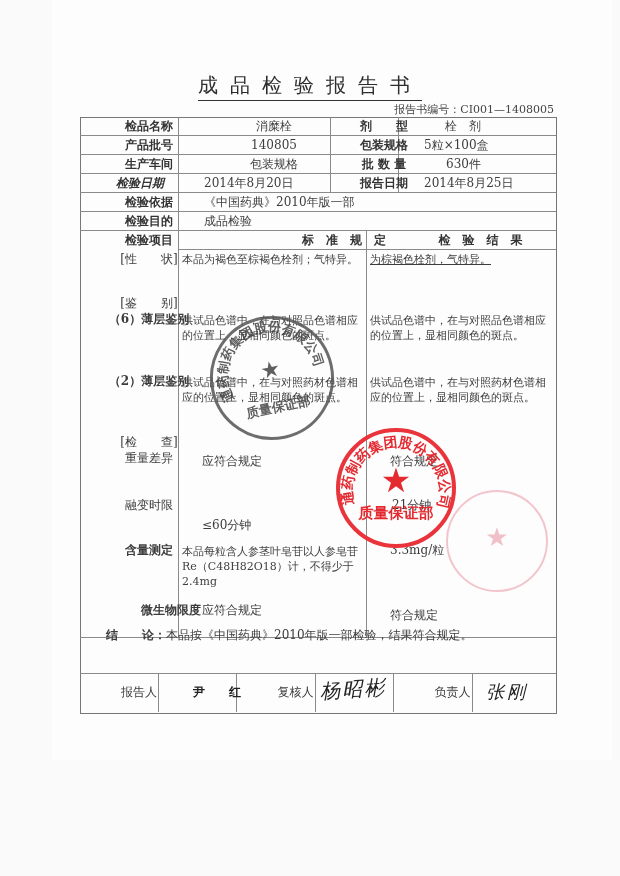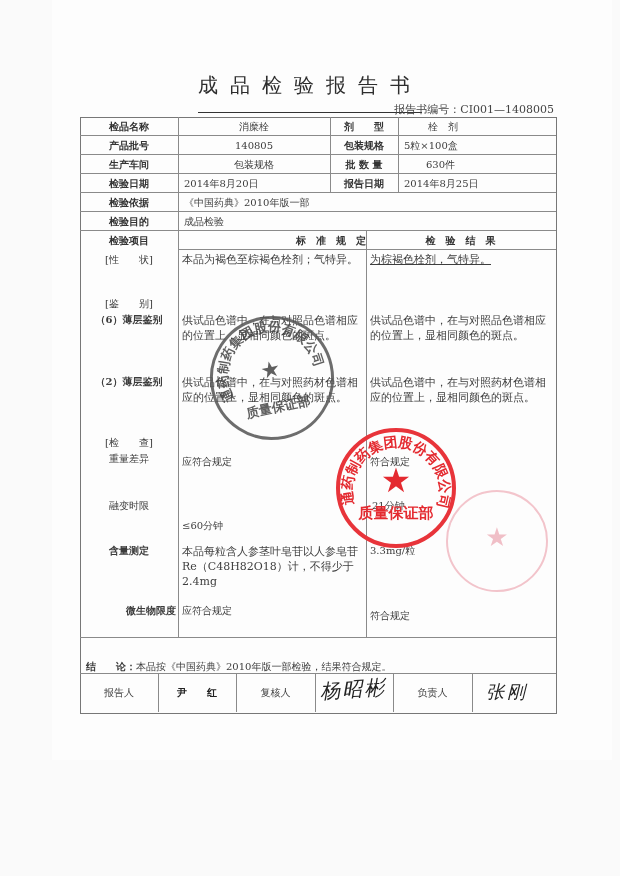--- a/index.html
+++ b/index.html
@@ -1,25 +1,25 @@
 <!DOCTYPE html>
 <html><head>
 <meta charset="utf-8">
 <style>
   html,body{margin:0;padding:0;}
   body{width:620px;height:876px;background:#fafafa;position:relative;overflow:hidden;
     font-family:"DejaVu Serif","Liberation Serif",serif;color:#3a3a3a;}
   .paper{position:absolute;left:52px;top:0;width:560px;height:760px;background:#fdfdfd;}
   .title{position:absolute;left:0;width:620px;top:72px;text-align:center;font-size:20px;letter-spacing:12px;color:#2d2d2d;}
-  .title span{border-bottom:1px solid #333;padding-bottom:15px;}
+  .title span{border-bottom:1px solid #333;padding-bottom:3px;}
   .reportno{position:absolute;right:66px;top:102px;font-size:11px;color:#444;}
   .t{position:absolute;border:1px solid #777;}
   .hl{position:absolute;height:0;border-top:1px solid #8a8a8a;}
   .vl{position:absolute;width:0;border-left:1px solid #8a8a8a;}
-  .cell{position:absolute;font-size:10px;line-height:19px;white-space:nowrap;color:#3c3c3c;}
+  .cell{position:absolute;font-size:12px;line-height:19px;white-space:nowrap;color:#3c3c3c;margin-left:20px;}
   .lbl{text-align:center;font-weight:bold;color:#333;}
   .ctr{text-align:center;}
   .para{position:absolute;font-size:11px;line-height:15px;color:#3e3e3e;white-space:normal;}
   .stamp{position:absolute;border-radius:50%;}
   .stamp-red{border:4px solid #e8343a;color:#e42a30;}
   .stamp-gray{border:3px solid #555;color:#444;opacity:.85;}
   .stamp-pink{border:2px solid #f0b6bf;color:#eeb0ba;opacity:.8;}
   .stamp .arc{position:absolute;left:0;top:0;width:100%;height:100%;}
   .stamp .dept{position:absolute;width:100%;text-align:center;font-weight:bold;}
   .stamp .star{position:absolute;width:100%;text-align:center;}
@@ -63,21 +63,21 @@
 <div class="cell lbl" style="left:80px;top:136px;width:98px;">产品批号</div>
 <div class="cell ctr" style="left:178px;top:136px;width:152px;">140805</div>
 <div class="cell lbl" style="left:330px;top:136px;width:68px;">包装规格</div>
 <div class="cell" style="left:404px;top:136px;">5粒×100盒</div>
 
 <div class="cell lbl" style="left:80px;top:155px;width:98px;">生产车间</div>
 <div class="cell ctr" style="left:178px;top:155px;width:152px;">包装规格</div>
 <div class="cell lbl" style="left:330px;top:155px;width:68px;">批 数 量</div>
 <div class="cell" style="left:426px;top:155px;">630件</div>
 
-<div class="cell lbl" style="left:80px;top:174px;width:98px;">检验日期</div>
+<div class="cell lbl" style="left:71px;top:174px;width:98px;font-style:italic;">检验日期</div>
 <div class="cell" style="left:184px;top:174px;">2014年8月20日</div>
 <div class="cell lbl" style="left:330px;top:174px;width:68px;">报告日期</div>
 <div class="cell" style="left:404px;top:174px;">2014年8月25日</div>
 
 <div class="cell lbl" style="left:80px;top:193px;width:98px;">检验依据</div>
 <div class="cell" style="left:184px;top:193px;">《中国药典》2010年版一部</div>
 
 <div class="cell lbl" style="left:80px;top:212px;width:98px;">检验目的</div>
 <div class="cell" style="left:184px;top:212px;">成品检验</div>
 
@@ -108,21 +108,21 @@
 <div class="cell" style="left:372px;top:496px;">21分钟</div>
 
 <div class="cell ctr" style="left:80px;top:541px;width:98px;font-weight:bold;">含量测定</div>
 <div class="para" style="left:182px;top:544px;width:182px;">本品每粒含人参茎叶皂苷以人参皂苷Re（C48H82O18）计，不得少于2.4mg</div>
 <div class="cell" style="left:370px;top:541px;">3.3mg/粒</div>
 
 <div class="cell ctr" style="left:80px;top:601px;width:98px;font-weight:bold;padding-left:22px;">微生物限度</div>
 <div class="cell" style="left:182px;top:601px;">应符合规定</div>
 <div class="cell" style="left:370px;top:606px;">符合规定</div>
 
-<div class="cell" style="left:86px;top:657px;">
+<div class="cell" style="left:86px;top:626px;">
   <span style="white-space:pre;font-weight:bold;">结　　论：</span><span>本品按《中国药典》2010年版一部检验，结果符合规定。</span>
 </div>
 
 <div class="cell ctr" style="left:80px;top:683px;width:78px;">报告人</div>
 <div class="cell ctr" style="left:158px;top:683px;width:78px;font-weight:bold;white-space:pre;color:#222;">尹　　红</div>
 <div class="cell ctr" style="left:236px;top:683px;width:79px;">复核人</div>
 <div class="sig" style="left:320px;top:676px;font-size:20px;letter-spacing:2px;transform:rotate(-4deg);">杨昭彬</div>
 <div class="cell ctr" style="left:393px;top:683px;width:79px;">负责人</div>
 <div class="sig" style="left:486px;top:680px;font-size:18px;letter-spacing:3px;">张刚</div>
 

